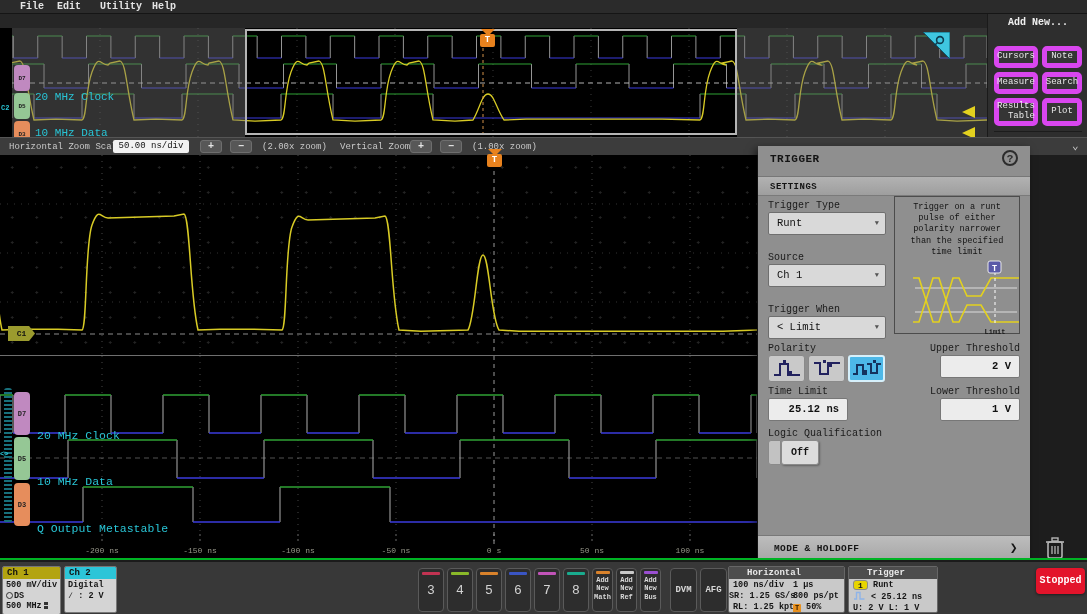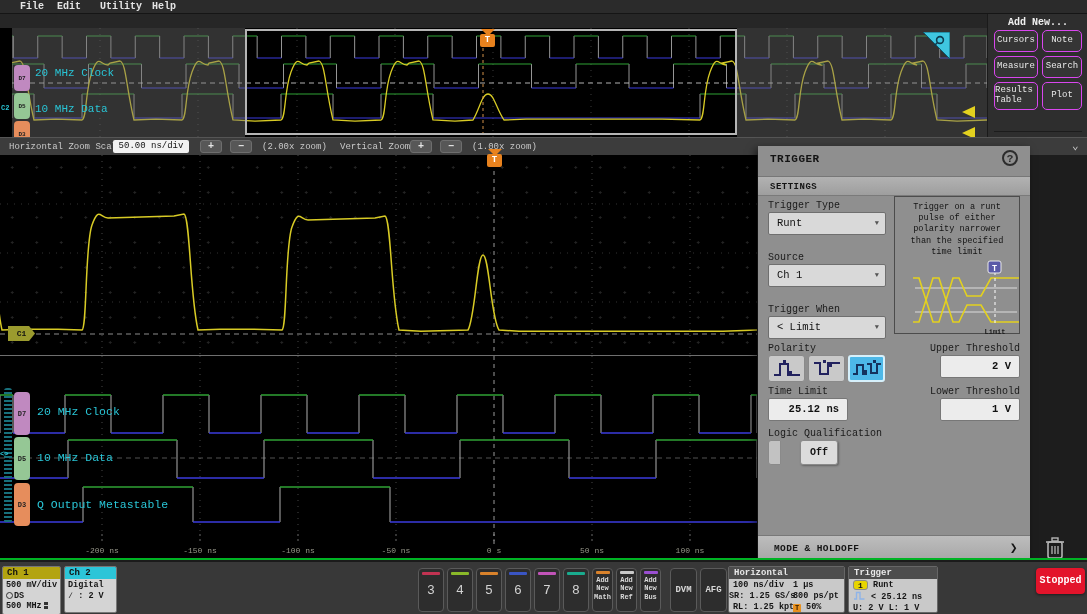--- a/index.html
+++ b/index.html
@@ -17,21 +17,21 @@
   #wf-tab { position:absolute; left:0; top:0; height:14px; padding:1px 10px 0 9px; background:#3a3a3a;
             color:#dedede; font-size:10px; border-right:1px solid #555; }
 
   
   #overview { left:0; top:28px; width:987px; height:109px; background:#000; }
   #ov-gutter { left:0; top:28px; width:12px; height:109px; background:#161616; }
   .handle { background:#49c4d4; border-radius:3px; }
   .grip { background:repeating-linear-gradient(to bottom,#18707c 0 2px,transparent 2px 4px); }
   .dbadge { position:absolute; width:16px; border-radius:4px; color:#222; font-weight:bold;
             display:flex; align-items:center; justify-content:center; }
-  .chan-label { position:absolute; color:#29c5d6; white-space:nowrap; }
+  .chan-label { position:absolute; color:#29c5d6; white-space:nowrap;margin-top:24px; }
   .axis-label { position:absolute; transform:translateX(-50%); color:#97978a; font-size:8px; white-space:nowrap; }
   .c1badge { position:absolute; background:#9b9b2e; color:#111; font-weight:bold; text-align:center;
              clip-path:polygon(0 0,78% 0,100% 50%,78% 100%,0 100%); }
   .c2mark { position:absolute; color:#29c5d6; font-size:7px; font-weight:bold; }
 
   
   .tmark { position:absolute; }
   .tmark .tri { width:0; height:0; border-left:7px solid transparent; border-right:7px solid transparent;
                 border-top:7px solid #e8821e; margin:0 auto; }
   .tmark .box { width:15px; height:13px; background:#e8821e; border-radius:2px; color:#fff; font-size:9px;
@@ -50,22 +50,22 @@
   
   #mainwave { left:0; top:155px; width:757px; height:403px; background:#000; }
   #analog-grid { position:absolute; left:0; top:0; width:757px; height:200px;
      background-image:radial-gradient(circle,#232323 1px,transparent 1.4px); background-size:24.5px 25px; }
   #main-right { left:757px; top:155px; width:330px; height:403px; background:#1d1d1d; }
 
   
   #sidebar { left:987px; top:14px; width:100px; height:123px; background:#2e2e2e; border-left:1px solid #1a1a1a; }
   #addnew-title { position:absolute; left:0; top:3px; width:100px; text-align:center; color:#f0f0f0;
                   font-size:10px; font-weight:bold; }
-  .side-btn { position:absolute; background:#353535; border:1px solid #d946ef; border-radius:5px; color:#e8e8e8;
-              font-size:9px; display:flex; align-items:center; justify-content:center; text-align:left; line-height:1.1; }
+  .side-btn { position:absolute; background:#353535; border:5px solid #d946ef; border-radius:5px; color:#e8e8e8;
+              font-size:9px; display:flex; align-items:center; justify-content:center; text-align:right; line-height:1.1;margin-top:16px; }
   #side-sep { position:absolute; left:6px; top:117px; width:88px; height:1px; background:#1c1c1c; }
 
   
   #trigpanel { left:758px; top:146px; width:272px; height:416px; background:#8f8f8f;
                box-shadow:-3px 3px 8px rgba(0,0,0,.55); color:#141414; }
   #tp-title { position:absolute; left:12px; top:7px; font-size:11px; font-weight:bold; letter-spacing:.5px; }
   #tp-help { position:absolute; right:12px; top:4px; width:16px; height:16px; border:2px solid #2c2c2c; border-radius:50%;
              text-align:center; line-height:15px; font-size:11px; font-weight:bold; color:#2c2c2c; }
   #tp-settings { position:absolute; left:0; top:30px; width:272px; height:20px;
                  background:linear-gradient(#b2b2b2,#9e9e9e); border-top:1px solid #777; border-bottom:1px solid #7a7a7a;
@@ -78,21 +78,21 @@
               font-size:10.5px; font-weight:bold; line-height:21px; text-align:right; padding-right:8px; color:#111; }
   #tp-info { position:absolute; left:136px; top:50px; width:126px; height:138px; border:1px solid #4c4c4c;
              font-size:8.6px; text-align:center; padding:5px 12px; line-height:1.3; color:#141414; }
   .pol-btn { position:absolute; width:37px; height:27px; background:#c9c9c9; border:1px solid #8a8a8a; border-radius:3px;
              display:flex; align-items:center; justify-content:center; }
   .pol-btn.sel { background:#4db8e8; border:2px solid #d6f0fb; }
   #tp-toggle-a { position:absolute; left:10px; top:294px; width:13px; height:25px; background:#c2c2c2;
                  border:1px solid #8a8a8a; border-radius:3px 0 0 3px; }
   #tp-toggle-b { position:absolute; left:23px; top:294px; width:38px; height:25px; background:#dcdcdc;
                  border:1px solid #8a8a8a; border-radius:3px; font-size:10px; font-weight:bold;
-                 text-align:center; line-height:24px; box-shadow:1px 1px 2px rgba(0,0,0,.3);margin-left:19px; }
+                 text-align:center; line-height:24px; box-shadow:1px 1px 2px rgba(0,0,0,.3); }
   #tp-mode { position:absolute; left:0px; top:389px; width:272px; height:25px; background:linear-gradient(#bdbdbd,#a7a7a7);
              border-top:1px solid #787878; font-size:9.5px; font-weight:bold; letter-spacing:.4px; line-height:25px; padding-left:16px; }
   #tp-mode .chev { position:absolute; right:12px; top:0; font-size:13px; }
   #tp-anchor { position:absolute; left:126px; top:415px; width:0; height:0;
                border-left:11px solid transparent; border-right:11px solid transparent; border-top:11px solid #8f8f8f; }
 
   
   #greenline { left:0; top:558px; width:1087px; height:2px; background:#00b324; }
 
   
@@ -103,21 +103,21 @@
   .numbtn { position:absolute; top:6px; width:26px; height:44px; background:#2d2d2d; border:1px solid #5a5a5a;
             border-radius:4px; text-align:center; }
   .numbtn .stripe { margin:3px auto 0; width:18px; height:3px; border-radius:1px; }
   .numbtn .num { color:#d3d3d3; font-size:13px; margin-top:8px; }
   .addbtn { position:absolute; top:6px; width:21px; height:44px; background:#2d2d2d; border:1px solid #5a5a5a;
             border-radius:4px; color:#d9d9d9; font-size:7px; font-weight:bold; text-align:center; line-height:1.25; }
   .addbtn .stripe { margin:2px auto 2px; width:14px; height:2.5px; border-radius:1px; }
   .fnbtn { position:absolute; top:6px; width:27px; height:44px; background:#2d2d2d; border:1px solid #5a5a5a;
            border-radius:4px; color:#d9d9d9; font-size:9px; font-weight:bold; text-align:center; line-height:42px; }
   .statpanel { position:absolute; top:4px; width:117px; height:47px; border-radius:2px; overflow:hidden; border:1px solid #666; }
-  .statpanel .hd { height:12px; background:#4d4d4d; color:#e9e9e9; font-size:9px; font-weight:bold; padding-left:5px; line-height:12px; }
+  .statpanel .hd { height:12px; background:#4d4d4d; color:#e9e9e9; font-size:9px; font-weight:bold; padding-left:18px; line-height:12px; }
   .statpanel .bd { background:#c9c9c9; color:#141414; font-size:8.5px; font-weight:bold; height:35px; padding:1px 4px; line-height:1.3; position:relative; }
   #stopped { position:absolute; left:1036px; top:6px; width:49px; height:26px; background:#e3142b; border-radius:4px;
              color:#fff; font-size:10px; font-weight:bold; text-align:center; line-height:26px; box-shadow:0 1px 3px rgba(0,0,0,.5); }
   .pill1 { display:inline-block; width:15px; height:10px; background:#e8d500; border:1px solid #8a8a8a; border-radius:3px;
            color:#111; font-size:8px; font-weight:bold; text-align:center; line-height:9px; vertical-align:-1px; }
   .mini-orange { display:inline-block; width:8px; height:9px; background:#e8901e; border-radius:1px; color:#3a2000;
                  font-size:7px; font-weight:bold; text-align:center; line-height:9px; vertical-align:-1px; }
   .icon-circle { display:inline-block; width:7px; height:7px; border:1.3px solid #333; border-radius:50%; vertical-align:-1px; margin-right:1px; }
   .icon-bw { display:inline-block; width:7px; height:7px; vertical-align:-1px; margin-left:2px;
              background:linear-gradient(#333 0 3px,transparent 3px 4px,#333 4px 7px); width:4px; }

